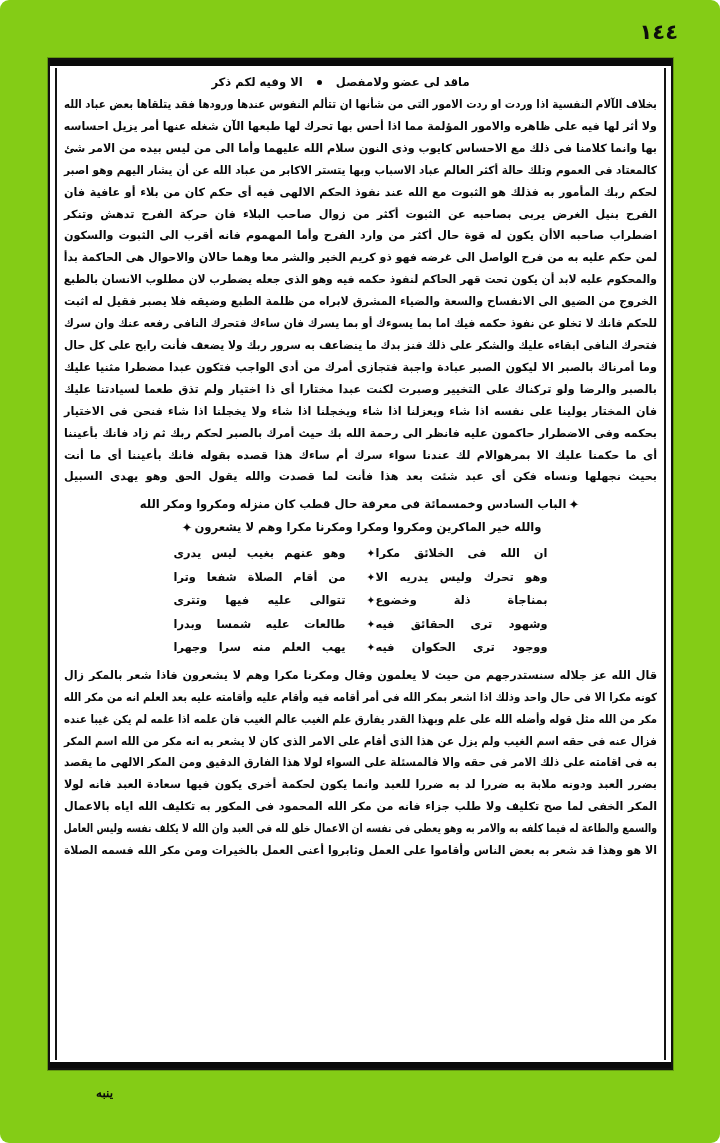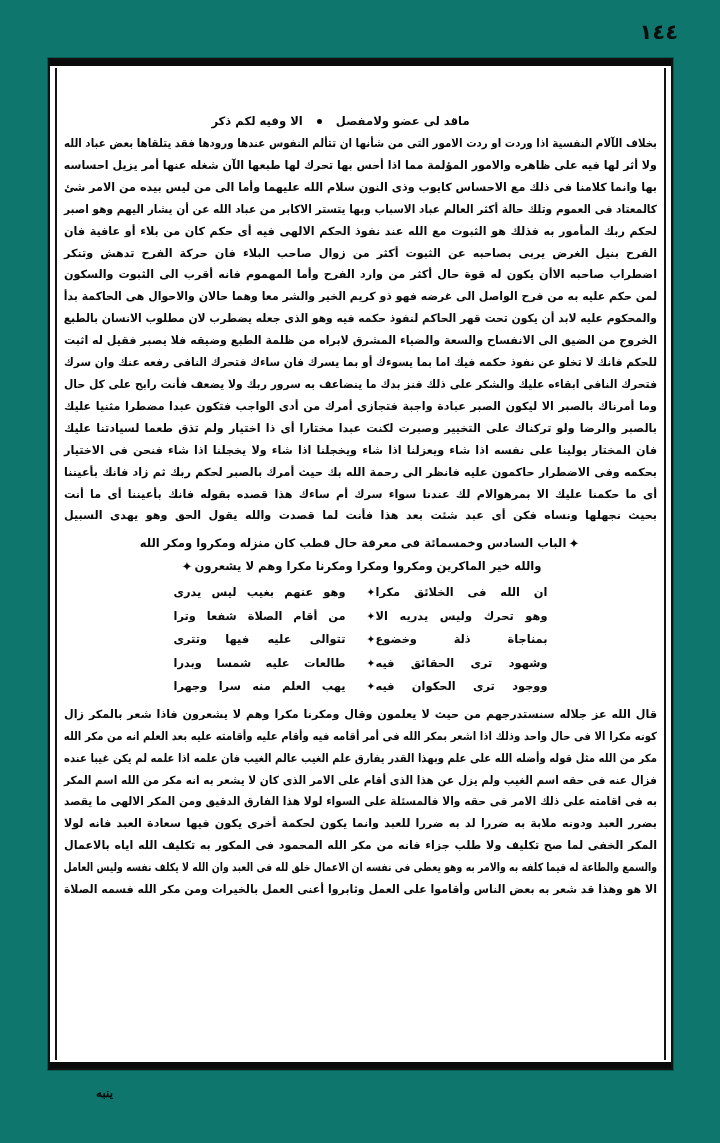--- a/index.html
+++ b/index.html
@@ -11,21 +11,22 @@
     width: 720px;
     height: 1143px;
     font-family: "DejaVu Sans", sans-serif;
     position: relative;
     overflow: hidden;
   }
 
   .page {
     position: absolute;
     inset: 0;
-    background: #0f766e;
+    background: #84cc16;
+    border-radius: 9px;
   }
 
   
   .folio-number {
     position: absolute;
     top: 22px;
     right: 42px;
     font-size: 21px;
     font-weight: bold;
     color: #0d0d0d;
@@ -77,21 +78,20 @@
 
   
   .body-text {
     direction: rtl;
     text-align: justify;
     text-align-last: justify;
     color: #0a0a0a;
     font-family: "DejaVu Sans", sans-serif;
     padding: 2px 7px 0 7px;
     box-sizing: border-box;
-    margin-top: 39px;
   }
 
   .line {
     direction: rtl;
     white-space: nowrap;
     color: #0a0a0a;
     font-size: 11.2px;
     line-height: 21.9px;
     letter-spacing: -0.2px;
     font-weight: 600;

